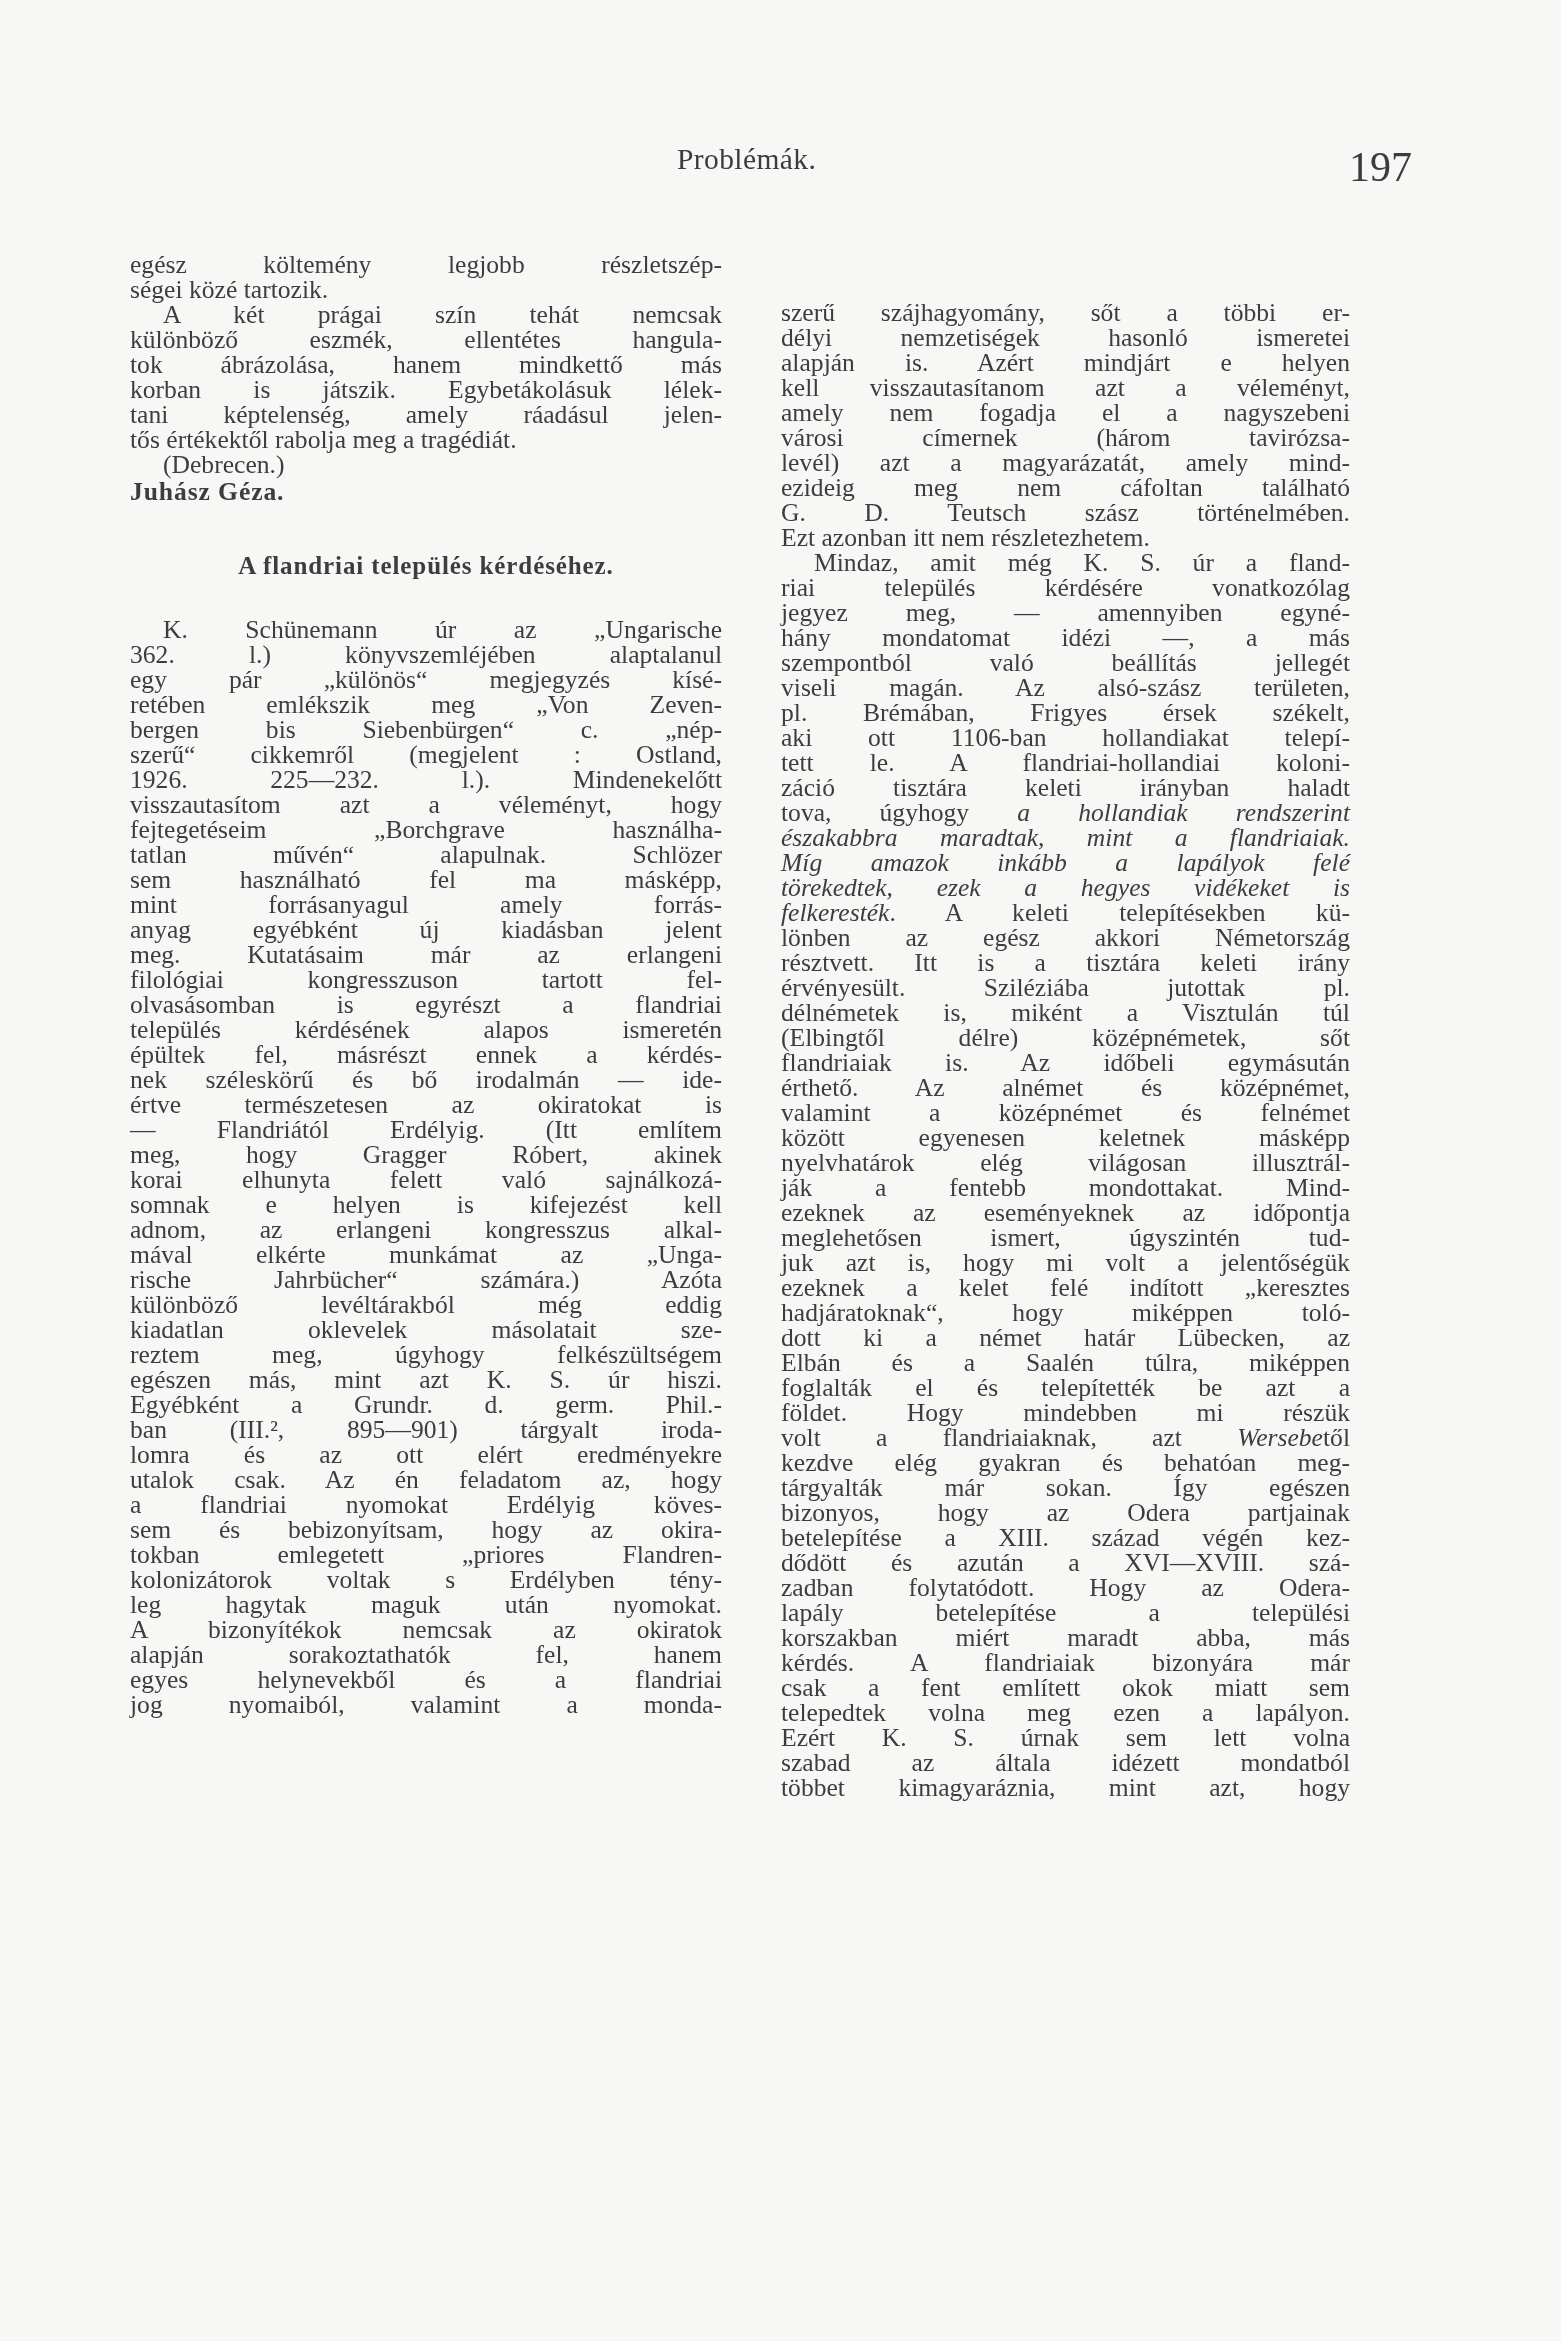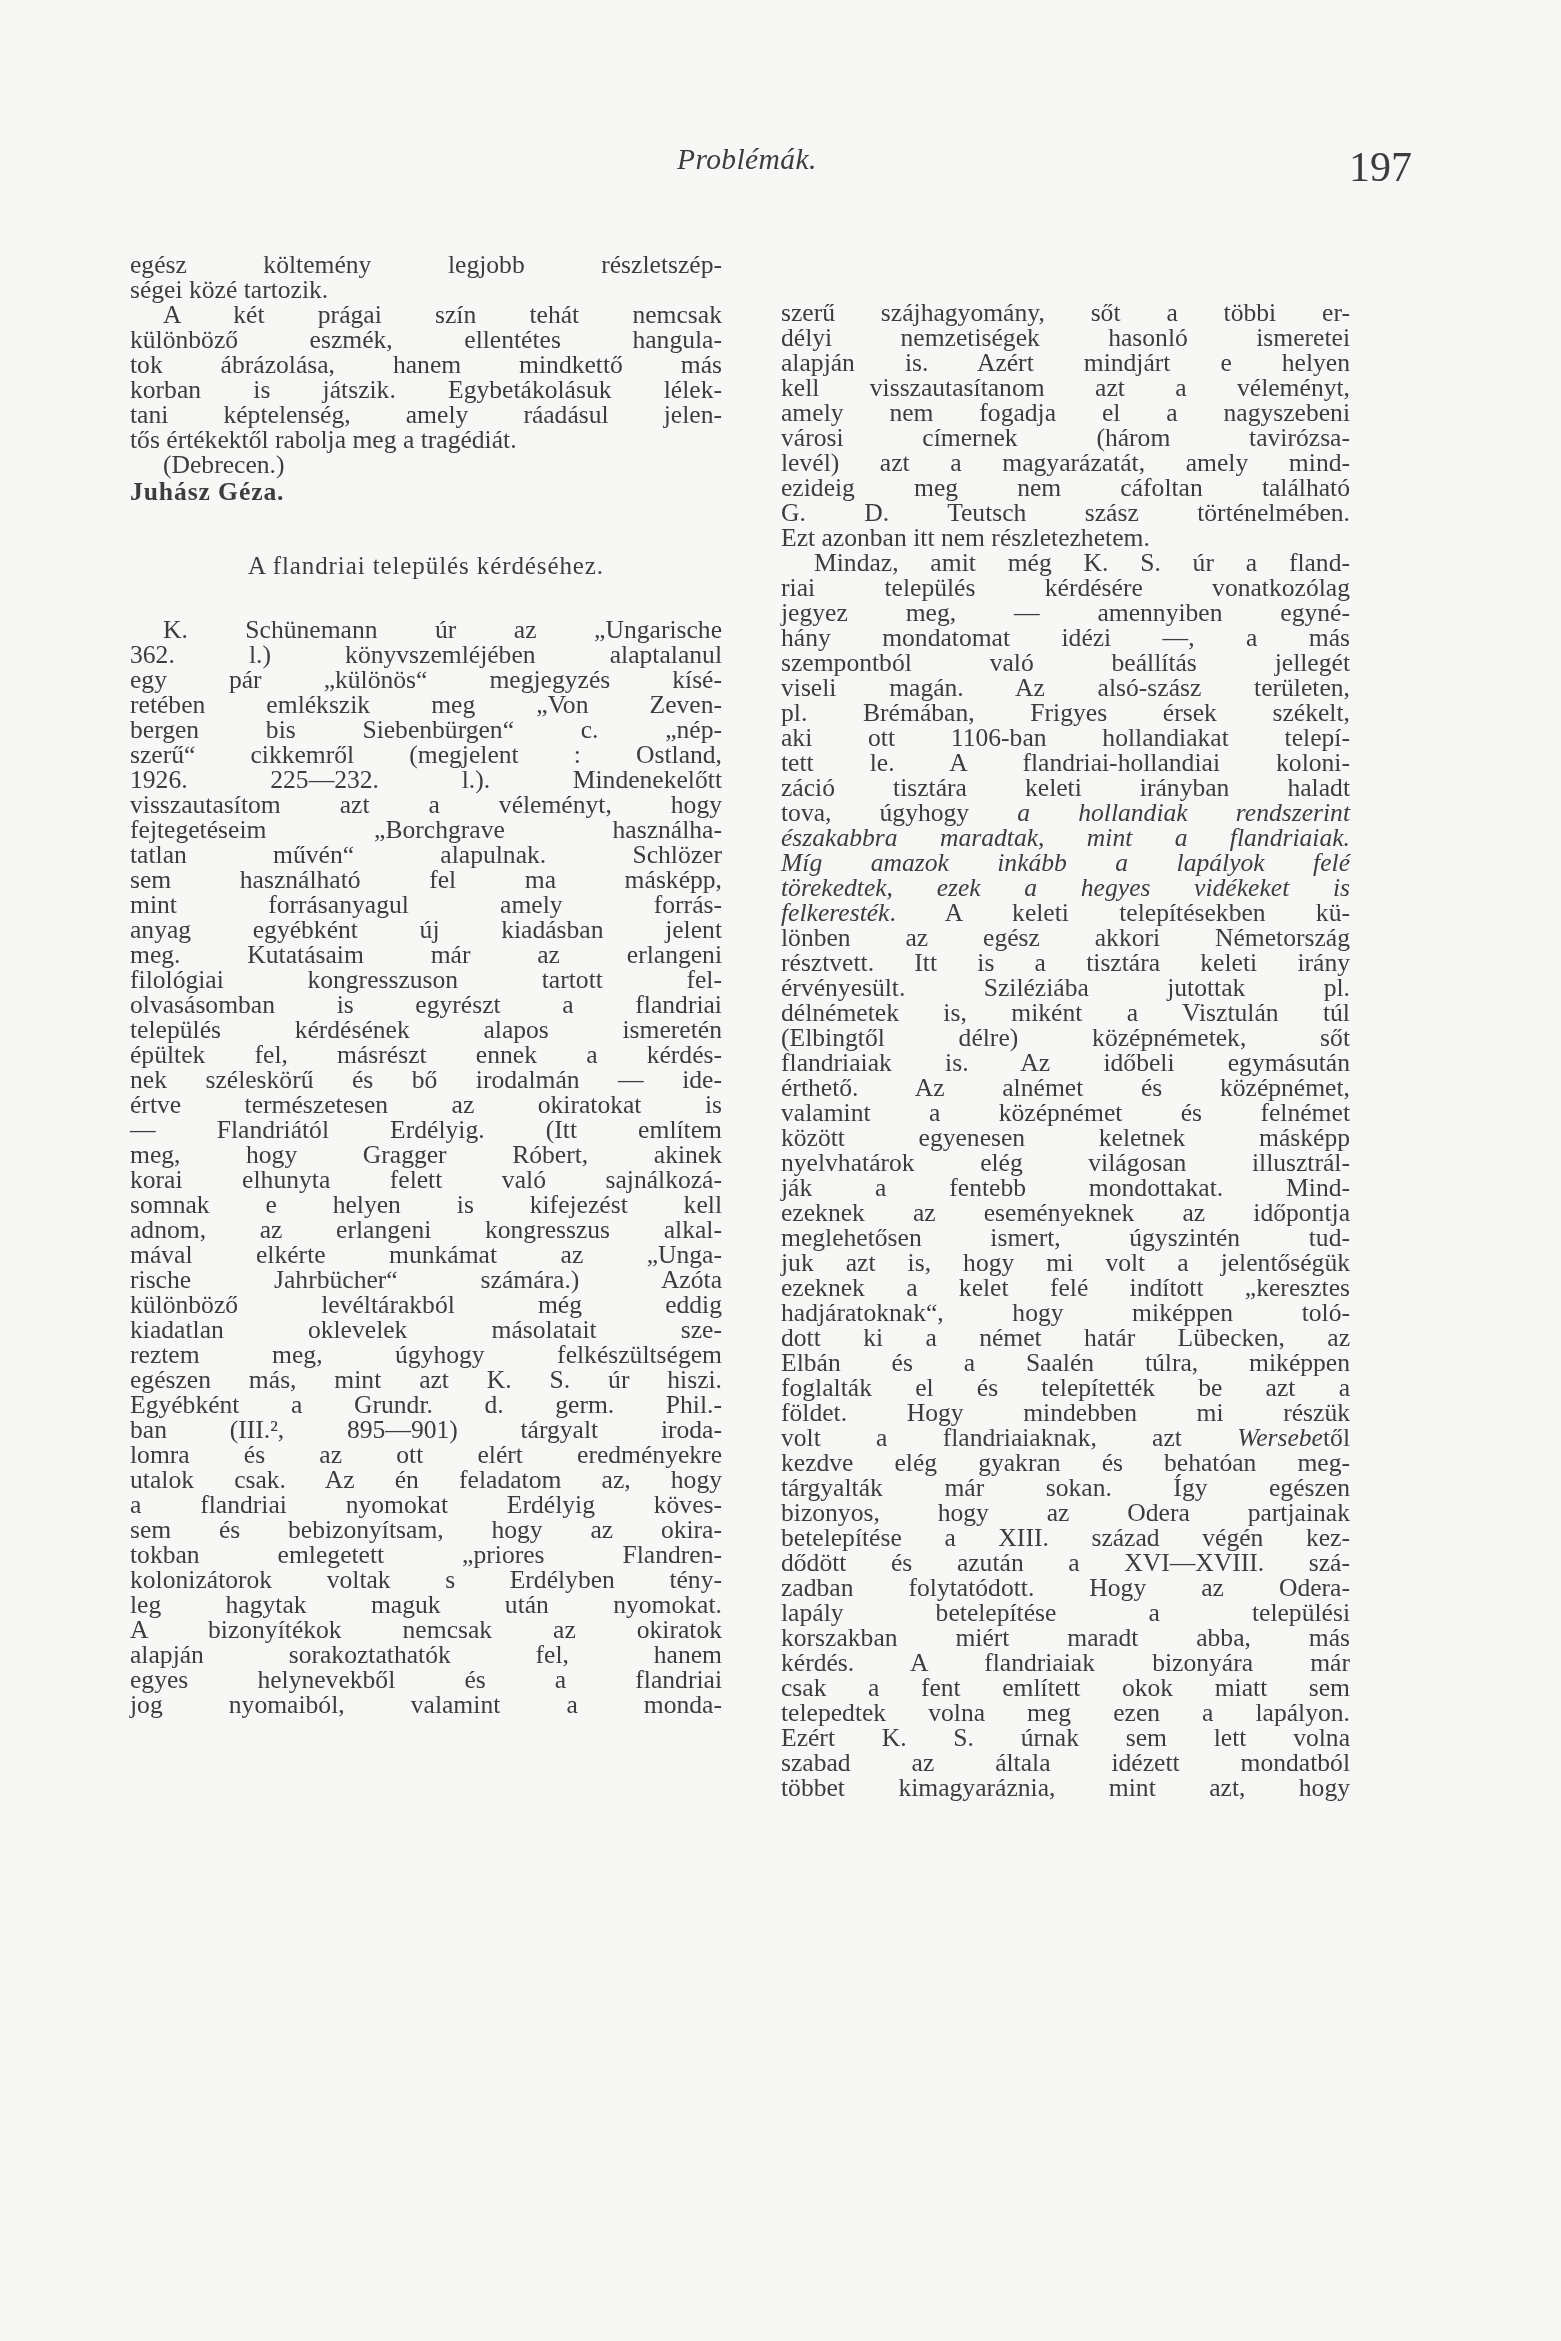--- a/index.html
+++ b/index.html
@@ -12,21 +12,20 @@
       background: #f7f7f6;
       position: relative;
       overflow: hidden;
       color: #3a3a3a;
       font-family: "Liberation Serif", "DejaVu Serif", serif;
     }
     .running-head {
       position: absolute;
       top: 143px;
       left: 677px;
-      font-style: italic;
       font-size: 29.5px;
       color: #3c3c3c;
       letter-spacing: 0.4px;
     }
     .page-number {
       position: absolute;
       top: 143px;
       left: 1349px;
       font-size: 42px;
       color: #3c3c3c;
@@ -70,21 +69,21 @@
       text-align: left;
       font-weight: bold;
       letter-spacing: 0.9px;
       height: 29.5px;
       padding-top: 1.7px;
       padding-right: 1.7px;
     }
     .section-title {
       display: block;
       text-align: center;
-      font-weight: normal;
+      font-weight: bold;
       font-size: 25px;
       letter-spacing: 0.9px;
       margin-top: 45px;
       margin-bottom: 38px;
       height: 26px;
     }
     em { font-style: italic; }
   </style>
 </head>
 <body>

